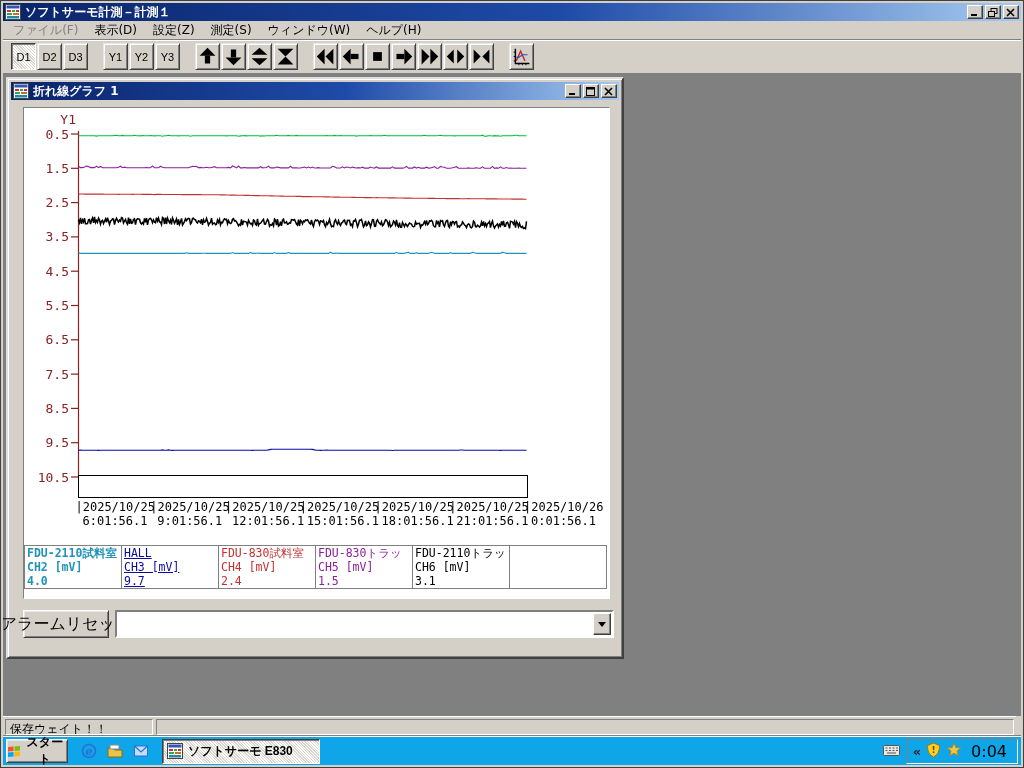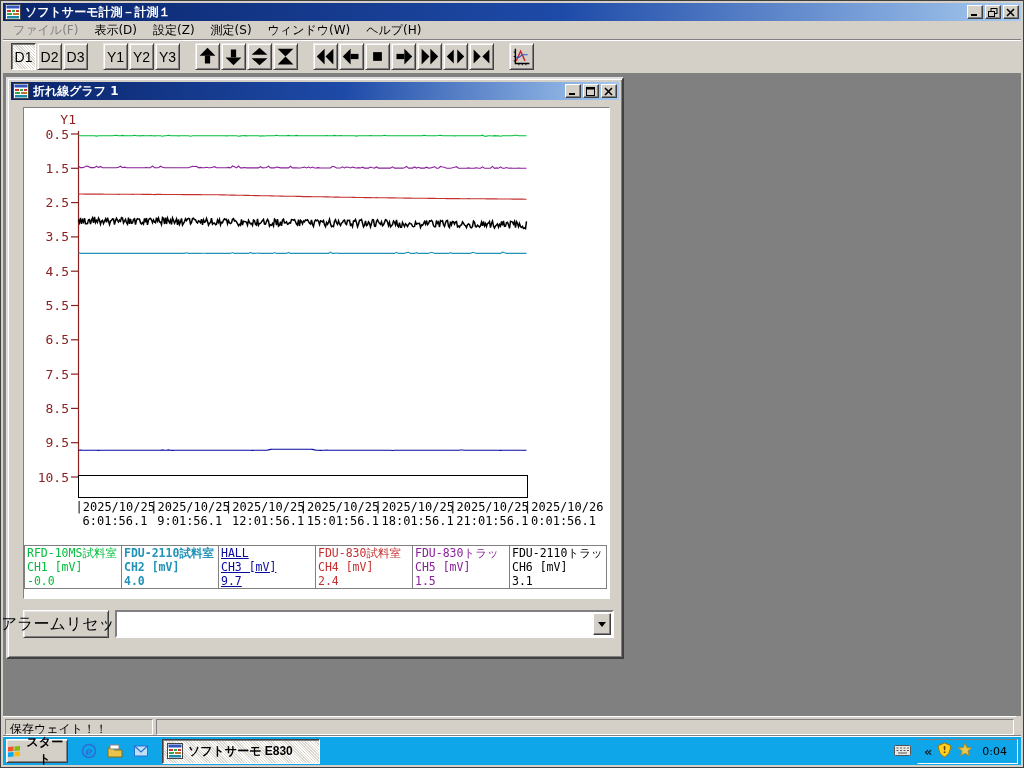--- a/index.html
+++ b/index.html
@@ -26,21 +26,21 @@
   .menu-item.disabled { color:#808080; }
 
   .toolbar { position:absolute; left:2px; top:38px; right:2px; height:34px;
     background:#D4D0C8; border-top:1px solid #808080; box-shadow:inset 0 1px 0 #fff;
     display:flex; align-items:center; padding-left:8px; }
   .tb-group { display:flex; margin-right:14px; }
   .tbtn { width:25px; height:27px; background:#D4D0C8; margin-right:1px;
     border:1px solid; border-color:#e8e8e8 #404040 #404040 #e8e8e8;
     box-shadow:inset 1px 1px 0 #fff, inset -1px -1px 0 #808080;
     display:flex; align-items:center; justify-content:center;
-    font-size:14px; color:#000; }
+    font-size:11px; color:#000; }
   .tbtn.pressed { border-color:#404040 #fff #fff #404040;
     box-shadow:inset 1px 1px 0 #808080;
     background-image:repeating-linear-gradient(45deg,#fff 0 1px,#d8d4cc 1px 2px); }
   .tbtn svg { display:block; }
 
   
   .mdi { position:absolute; left:2px; top:72px; right:2px; bottom:51px; background:#808080; overflow:hidden; }
 
   .child { position:absolute; left:3px; top:4px; width:618px; height:582px;
     background:#D4D0C8; border:2px solid; border-color:#dfdfdf #404040 #404040 #dfdfdf;
@@ -92,21 +92,21 @@
     border:1px solid; border-color:#404040 #fff #fff #404040;
     box-shadow:inset 1px 1px 0 #808080;
     background-image:repeating-linear-gradient(45deg,#fff 0 1px,#dcd8d0 1px 2px);
     display:flex; align-items:center; gap:5px; padding:0 4px;
     font-weight:bold; font-size:12px; white-space:nowrap; overflow:hidden; }
   .tray-spacer { flex:1; }
   .kbd-icon { margin-right:6px; }
   .tray { height:25px; border:1px solid; border-color:#808080 #fff #fff #808080;
     display:flex; align-items:center; gap:5px; padding:0 6px; }
   .tray .chevrons { font-weight:bold; font-size:13px; color:#222; }
-  .tray .clock { font-size:11px; color:#000; padding:0 4px; }
+  .tray .clock { font-size:16px; color:#000; padding:0 4px; }
 
   .appicon { width:16px; height:16px; flex:0 0 16px; }
 </style>
 </head>
 <body>
 
 <div id="screen">
 
   <div class="titlebar">
     <span class="appicon"><svg width="16" height="16">
@@ -317,25 +317,20 @@
             <text x="500" y="403" fill="#000" font-size="12" text-anchor="start" font-family="DejaVu Sans Mono, monospace">|2025/10/26</text>
             <text x="507" y="417" fill="#000" font-size="12" text-anchor="start" font-family="DejaVu Sans Mono, monospace">0:01:56.1</text>
             <polyline points="54.5,27.7 56.5,27.7 58.5,27.7 60.5,27.7 62.5,27.7 64.5,27.7 66.5,27.7 68.5,27.7 70.5,27.7 72.5,28.1 74.5,27.7 76.5,27.7 78.5,27.7 80.5,27.7 82.5,27.7 84.5,27.7 86.5,27.7 88.5,27.8 90.5,27.5 92.5,27.4 94.5,27.7 96.5,27.7 98.5,27.4 100.5,27.7 102.5,27.7 104.5,27.7 106.5,27.7 108.5,27.7 110.5,27.3 112.5,27.7 114.5,27.7 116.5,27.9 118.5,27.5 120.5,27.7 122.5,27.7 124.5,27.7 126.5,27.5 128.5,27.7 130.5,27.9 132.5,27.7 134.5,27.7 136.5,27.7 138.5,28.2 140.5,27.7 142.5,27.7 144.5,27.3 146.5,27.6 148.5,27.7 150.5,27.7 152.5,27.7 154.5,27.9 156.5,27.7 158.5,27.7 160.5,27.7 162.5,27.7 164.5,27.7 166.5,28.2 168.5,27.7 170.5,27.7 172.5,27.7 174.5,27.7 176.5,27.7 178.5,27.7 180.5,27.7 182.5,27.7 184.5,27.7 186.5,27.7 188.5,27.7 190.5,27.7 192.5,27.7 194.5,27.7 196.5,27.7 198.5,27.7 200.5,27.7 202.5,27.9 204.5,27.7 206.5,27.7 208.5,27.7 210.5,27.7 212.5,27.7 214.5,28.2 216.5,27.9 218.5,27.7 220.5,27.6 222.5,27.9 224.5,27.7 226.5,27.8 228.5,27.7 230.5,27.7 232.5,27.7 234.5,27.7 236.5,28.1 238.5,27.7 240.5,28.0 242.5,27.7 244.5,27.7 246.5,27.7 248.5,27.8 250.5,27.7 252.5,27.2 254.5,27.7 256.5,27.7 258.5,27.7 260.5,27.7 262.5,27.7 264.5,27.4 266.5,27.7 268.5,27.7 270.5,27.7 272.5,27.4 274.5,27.7 276.5,27.7 278.5,27.7 280.5,27.7 282.5,27.7 284.5,27.7 286.5,27.7 288.5,27.7 290.5,27.7 292.5,27.7 294.5,27.7 296.5,27.7 298.5,27.7 300.5,27.7 302.5,27.5 304.5,27.7 306.5,27.7 308.5,27.7 310.5,27.4 312.5,27.7 314.5,27.7 316.5,27.5 318.5,27.8 320.5,27.7 322.5,27.7 324.5,27.7 326.5,27.7 328.5,27.7 330.5,27.7 332.5,28.1 334.5,27.7 336.5,27.7 338.5,27.7 340.5,27.7 342.5,27.8 344.5,27.7 346.5,27.6 348.5,27.7 350.5,27.7 352.5,27.7 354.5,27.7 356.5,27.7 358.5,27.7 360.5,27.3 362.5,27.7 364.5,27.7 366.5,27.7 368.5,27.7 370.5,27.7 372.5,27.7 374.5,27.7 376.5,27.7 378.5,27.7 380.5,27.7 382.5,27.7 384.5,27.7 386.5,27.7 388.5,27.7 390.5,27.7 392.5,27.7 394.5,27.7 396.5,27.7 398.5,27.6 400.5,27.3 402.5,27.7 404.5,27.7 406.5,27.7 408.5,27.7 410.5,27.7 412.5,27.7 414.5,27.5 416.5,27.2 418.5,27.7 420.5,27.7 422.5,27.7 424.5,27.7 426.5,27.7 428.5,27.7 430.5,27.9 432.5,27.7 434.5,27.7 436.5,27.7 438.5,27.7 440.5,27.7 442.5,27.7 444.5,27.7 446.5,27.7 448.5,27.7 450.5,27.7 452.5,27.7 454.5,27.7 456.5,27.7 458.5,27.2 460.5,28.2 462.5,28.1 464.5,27.7 466.5,27.7 468.5,28.0 470.5,27.6 472.5,27.9 474.5,27.7 476.5,28.2 478.5,27.7 480.5,27.7 482.5,27.7 484.5,27.7 486.5,27.7 488.5,27.7 490.5,27.3 492.5,27.3 494.5,27.7 496.5,27.7 498.5,27.7 500.5,27.7 502.5,27.7" fill="none" stroke="#00BE3C" stroke-width="1.1"></polyline>
             <polyline points="54.5,144.9 56.5,145.4 58.5,145.4 60.5,145.4 62.5,145.4 64.5,145.4 66.5,145.4 68.5,145.4 70.5,145.4 72.5,145.4 74.5,145.4 76.5,145.4 78.5,145.4 80.5,145.4 82.5,145.4 84.5,145.4 86.5,145.4 88.5,145.4 90.5,145.4 92.5,145.4 94.5,145.4 96.5,145.4 98.5,145.4 100.5,145.4 102.5,145.4 104.5,145.4 106.5,145.4 108.5,145.4 110.5,145.4 112.5,145.4 114.5,145.4 116.5,145.4 118.5,145.4 120.5,145.4 122.5,145.4 124.5,145.4 126.5,145.4 128.5,145.4 130.5,145.4 132.5,145.4 134.5,145.4 136.5,145.4 138.5,145.4 140.5,145.4 142.5,145.4 144.5,145.4 146.5,145.4 148.5,145.4 150.5,145.4 152.5,145.4 154.5,145.4 156.5,145.4 158.5,145.4 160.5,145.4 162.5,144.8 164.5,145.4 166.5,145.4 168.5,145.4 170.5,145.4 172.5,145.4 174.5,145.4 176.5,145.4 178.5,145.2 180.5,145.2 182.5,145.4 184.5,145.4 186.5,145.4 188.5,145.4 190.5,145.3 192.5,145.4 194.5,145.4 196.5,145.4 198.5,145.4 200.5,145.4 202.5,145.4 204.5,145.4 206.5,145.4 208.5,144.6 210.5,145.4 212.5,145.4 214.5,145.4 216.5,145.4 218.5,145.4 220.5,145.4 222.5,145.4 224.5,145.4 226.5,144.4 228.5,145.4 230.5,145.4 232.5,145.3 234.5,145.0 236.5,145.4 238.5,145.4 240.5,145.4 242.5,145.4 244.5,145.4 246.5,145.4 248.5,145.4 250.5,144.5 252.5,145.4 254.5,145.4 256.5,145.4 258.5,145.4 260.5,145.4 262.5,145.4 264.5,144.4 266.5,145.4 268.5,145.4 270.5,145.4 272.5,145.4 274.5,145.4 276.5,145.4 278.5,145.4 280.5,145.4 282.5,145.4 284.5,145.4 286.5,145.4 288.5,145.4 290.5,145.4 292.5,145.4 294.5,145.4 296.5,145.4 298.5,145.4 300.5,145.4 302.5,145.4 304.5,145.4 306.5,144.2 308.5,145.4 310.5,145.4 312.5,145.0 314.5,145.4 316.5,145.4 318.5,145.4 320.5,145.4 322.5,145.4 324.5,145.4 326.5,145.4 328.5,145.4 330.5,145.4 332.5,145.4 334.5,145.2 336.5,145.4 338.5,145.4 340.5,145.4 342.5,145.4 344.5,145.4 346.5,145.4 348.5,145.4 350.5,145.4 352.5,145.4 354.5,145.4 356.5,145.4 358.5,145.4 360.5,145.4 362.5,145.4 364.5,145.4 366.5,145.4 368.5,145.4 370.5,145.4 372.5,144.3 374.5,145.4 376.5,145.4 378.5,145.4 380.5,145.4 382.5,144.6 384.5,144.3 386.5,145.4 388.5,145.4 390.5,145.4 392.5,144.7 394.5,145.4 396.5,145.4 398.5,145.4 400.5,145.4 402.5,145.4 404.5,145.4 406.5,144.5 408.5,144.5 410.5,145.4 412.5,145.4 414.5,145.4 416.5,145.4 418.5,145.4 420.5,145.4 422.5,145.4 424.5,145.4 426.5,144.7 428.5,145.4 430.5,145.4 432.5,145.4 434.5,145.4 436.5,145.4 438.5,145.4 440.5,145.4 442.5,145.4 444.5,145.4 446.5,145.4 448.5,144.3 450.5,144.7 452.5,145.4 454.5,145.4 456.5,145.4 458.5,145.4 460.5,145.4 462.5,145.4 464.5,145.4 466.5,145.4 468.5,145.4 470.5,145.4 472.5,145.4 474.5,145.4 476.5,145.4 478.5,144.2 480.5,144.8 482.5,145.4 484.5,145.4 486.5,145.4 488.5,145.4 490.5,145.4 492.5,145.4 494.5,145.4 496.5,145.4 498.5,145.4 500.5,145.4 502.5,145.4" fill="none" stroke="#2293B8" stroke-width="1.1"></polyline>
             <polyline points="54.5,342.2 56.5,342.0 58.5,342.2 60.5,342.2 62.5,342.2 64.5,342.2 66.5,342.2 68.5,342.2 70.5,342.2 72.5,342.2 74.5,342.4 76.5,342.2 78.5,342.2 80.5,342.2 82.5,342.2 84.5,342.2 86.5,342.2 88.5,342.2 90.5,342.2 92.5,342.2 94.5,342.2 96.5,342.2 98.5,342.2 100.5,342.2 102.5,342.2 104.5,342.3 106.5,342.2 108.5,342.2 110.5,342.2 112.5,342.2 114.5,342.2 116.5,342.2 118.5,342.2 120.5,342.2 122.5,342.2 124.5,342.2 126.5,342.2 128.5,342.2 130.5,342.2 132.5,342.2 134.5,342.2 136.5,342.2 138.5,341.9 140.5,342.2 142.5,342.2 144.5,341.9 146.5,342.2 148.5,342.4 150.5,342.2 152.5,342.2 154.5,342.2 156.5,342.2 158.5,342.2 160.5,342.2 162.5,342.2 164.5,342.3 166.5,342.2 168.5,342.2 170.5,342.2 172.5,342.2 174.5,342.2 176.5,342.2 178.5,342.2 180.5,342.2 182.5,342.2 184.5,342.2 186.5,342.2 188.5,342.2 190.5,342.2 192.5,342.2 194.5,342.2 196.5,342.2 198.5,342.2 200.5,342.2 202.5,342.2 204.5,342.2 206.5,342.2 208.5,342.2 210.5,342.2 212.5,342.2 214.5,342.2 216.5,342.2 218.5,342.2 220.5,342.2 222.5,342.2 224.5,342.2 226.5,342.2 228.5,342.4 230.5,342.2 232.5,342.2 234.5,342.2 236.5,342.2 238.5,342.2 240.5,342.2 242.5,342.2 244.5,341.9 246.5,341.4 248.5,341.2 250.5,341.2 252.5,341.2 254.5,341.2 256.5,341.2 258.5,341.2 260.5,341.2 262.5,341.2 264.5,341.2 266.5,341.2 268.5,341.2 270.5,341.2 272.5,341.2 274.5,341.2 276.5,341.2 278.5,341.2 280.5,341.2 282.5,341.2 284.5,341.2 286.5,341.2 288.5,341.4 290.5,341.9 292.5,342.2 294.5,342.2 296.5,342.4 298.5,342.2 300.5,342.2 302.5,342.0 304.5,342.2 306.5,342.2 308.5,342.2 310.5,342.2 312.5,342.2 314.5,342.2 316.5,342.2 318.5,342.2 320.5,342.2 322.5,342.2 324.5,342.2 326.5,342.2 328.5,342.2 330.5,342.2 332.5,342.2 334.5,342.2 336.5,342.2 338.5,342.2 340.5,342.2 342.5,342.2 344.5,342.2 346.5,342.2 348.5,342.2 350.5,342.2 352.5,342.2 354.5,342.2 356.5,342.2 358.5,342.2 360.5,342.2 362.5,342.2 364.5,342.2 366.5,342.2 368.5,342.5 370.5,342.2 372.5,342.2 374.5,342.2 376.5,342.2 378.5,342.2 380.5,342.2 382.5,342.2 384.5,342.2 386.5,342.2 388.5,342.2 390.5,342.2 392.5,342.2 394.5,342.2 396.5,342.2 398.5,342.2 400.5,342.2 402.5,342.2 404.5,342.2 406.5,342.2 408.5,342.2 410.5,342.2 412.5,342.2 414.5,342.2 416.5,342.2 418.5,342.2 420.5,342.2 422.5,342.2 424.5,342.2 426.5,342.2 428.5,342.2 430.5,342.2 432.5,342.2 434.5,342.2 436.5,342.0 438.5,342.0 440.5,342.2 442.5,342.2 444.5,342.2 446.5,342.2 448.5,342.2 450.5,342.2 452.5,342.2 454.5,342.2 456.5,342.2 458.5,342.2 460.5,342.2 462.5,342.2 464.5,342.2 466.5,342.2 468.5,342.2 470.5,342.2 472.5,342.2 474.5,342.2 476.5,342.4 478.5,342.2 480.5,342.3 482.5,342.2 484.5,342.2 486.5,342.2 488.5,342.2 490.5,342.2 492.5,342.2 494.5,342.2 496.5,342.2 498.5,342.2 500.5,342.2 502.5,342.2" fill="none" stroke="#0A0AA0" stroke-width="1.1"></polyline>
             <polyline points="54.5,86.2 56.5,86.0 58.5,86.0 60.5,86.1 62.5,86.1 64.5,86.1 66.5,86.1 68.5,86.1 70.5,86.1 72.5,86.1 74.5,86.1 76.5,86.1 78.5,86.1 80.5,86.2 82.5,86.2 84.5,86.3 86.5,86.2 88.5,86.2 90.5,86.2 92.5,86.2 94.5,86.4 96.5,86.2 98.5,86.2 100.5,86.3 102.5,86.3 104.5,86.3 106.5,86.3 108.5,86.4 110.5,86.3 112.5,86.3 114.5,86.3 116.5,86.3 118.5,86.4 120.5,86.4 122.5,86.4 124.5,86.4 126.5,86.4 128.5,86.5 130.5,86.6 132.5,86.4 134.5,86.4 136.5,86.4 138.5,86.5 140.5,86.5 142.5,86.5 144.5,86.5 146.5,86.5 148.5,86.5 150.5,86.5 152.5,86.5 154.5,86.5 156.5,86.5 158.5,86.6 160.5,86.6 162.5,86.6 164.5,86.6 166.5,86.6 168.5,86.6 170.5,86.6 172.5,86.6 174.5,86.6 176.5,86.6 178.5,86.7 180.5,86.7 182.5,86.7 184.5,86.7 186.5,86.7 188.5,86.7 190.5,86.7 192.5,86.8 194.5,86.8 196.5,86.9 198.5,86.9 200.5,86.9 202.5,87.0 204.5,87.0 206.5,87.1 208.5,87.1 210.5,87.1 212.5,87.2 214.5,87.2 216.5,87.3 218.5,87.3 220.5,87.4 222.5,87.4 224.5,87.4 226.5,87.5 228.5,87.5 230.5,87.6 232.5,87.6 234.5,87.6 236.5,87.7 238.5,87.7 240.5,87.8 242.5,87.8 244.5,87.8 246.5,87.9 248.5,87.9 250.5,88.0 252.5,88.0 254.5,88.0 256.5,88.1 258.5,88.1 260.5,88.2 262.5,88.2 264.5,88.2 266.5,88.3 268.5,88.3 270.5,88.3 272.5,88.4 274.5,88.4 276.5,88.4 278.5,88.6 280.5,88.5 282.5,88.6 284.5,88.6 286.5,88.6 288.5,88.7 290.5,88.7 292.5,88.7 294.5,88.8 296.5,88.8 298.5,88.8 300.5,88.9 302.5,88.9 304.5,88.9 306.5,89.0 308.5,89.0 310.5,89.1 312.5,89.1 314.5,89.1 316.5,89.2 318.5,89.2 320.5,89.2 322.5,89.3 324.5,89.3 326.5,89.3 328.5,89.4 330.5,89.4 332.5,89.5 334.5,89.5 336.5,89.5 338.5,89.5 340.5,89.6 342.5,89.6 344.5,89.6 346.5,89.6 348.5,89.7 350.5,89.7 352.5,89.6 354.5,89.7 356.5,89.8 358.5,89.8 360.5,89.8 362.5,89.8 364.5,89.9 366.5,89.9 368.5,89.9 370.5,89.9 372.5,90.0 374.5,90.0 376.5,90.0 378.5,90.0 380.5,90.1 382.5,90.1 384.5,90.1 386.5,90.1 388.5,90.2 390.5,90.2 392.5,90.2 394.5,90.2 396.5,90.3 398.5,90.3 400.5,90.3 402.5,90.3 404.5,90.4 406.5,90.4 408.5,90.4 410.5,90.4 412.5,90.5 414.5,90.5 416.5,90.5 418.5,90.5 420.5,90.5 422.5,90.6 424.5,90.6 426.5,90.6 428.5,90.6 430.5,90.6 432.5,90.6 434.5,90.6 436.5,90.7 438.5,90.7 440.5,90.7 442.5,90.7 444.5,90.6 446.5,90.7 448.5,90.8 450.5,90.8 452.5,90.8 454.5,90.8 456.5,90.8 458.5,90.8 460.5,90.8 462.5,90.9 464.5,90.9 466.5,90.9 468.5,90.9 470.5,90.9 472.5,90.9 474.5,91.0 476.5,91.0 478.5,91.0 480.5,91.0 482.5,91.0 484.5,91.0 486.5,91.0 488.5,91.1 490.5,91.1 492.5,91.1 494.5,91.1 496.5,91.1 498.5,91.1 500.5,91.2 502.5,91.2" fill="none" stroke="#C43030" stroke-width="1.1"></polyline>
             <polyline points="54.5,58.3 56.5,59.6 58.5,59.6 60.5,59.0 62.5,58.0 64.5,58.6 66.5,59.6 68.5,59.6 70.5,59.6 72.5,58.1 74.5,59.6 76.5,58.5 78.5,59.7 80.5,59.7 82.5,59.7 84.5,59.7 86.5,59.7 88.5,59.7 90.5,59.7 92.5,59.7 94.5,59.2 96.5,58.2 98.5,59.7 100.5,59.1 102.5,59.7 104.5,59.7 106.5,59.7 108.5,59.7 110.5,59.7 112.5,59.7 114.5,59.7 116.5,59.7 118.5,59.7 120.5,59.7 122.5,59.6 124.5,59.7 126.5,59.7 128.5,57.9 130.5,59.7 132.5,59.7 134.5,59.7 136.5,58.2 138.5,59.2 140.5,59.7 142.5,59.7 144.5,59.8 146.5,59.8 148.5,59.8 150.5,59.8 152.5,59.8 154.5,59.8 156.5,59.8 158.5,59.8 160.5,59.8 162.5,59.8 164.5,59.8 166.5,59.1 168.5,58.4 170.5,58.5 172.5,58.3 174.5,59.8 176.5,59.4 178.5,59.8 180.5,59.8 182.5,59.2 184.5,59.8 186.5,59.8 188.5,59.2 190.5,58.7 192.5,59.8 194.5,59.8 196.5,59.8 198.5,59.8 200.5,59.8 202.5,59.8 204.5,59.4 206.5,59.8 208.5,58.0 210.5,58.8 212.5,59.9 214.5,58.1 216.5,59.9 218.5,59.9 220.5,59.5 222.5,59.9 224.5,59.9 226.5,59.9 228.5,59.9 230.5,59.8 232.5,59.9 234.5,59.9 236.5,58.7 238.5,59.9 240.5,59.8 242.5,59.5 244.5,58.1 246.5,59.9 248.5,59.9 250.5,59.9 252.5,59.0 254.5,59.4 256.5,59.9 258.5,59.9 260.5,59.9 262.5,59.9 264.5,59.9 266.5,58.3 268.5,59.9 270.5,59.9 272.5,59.7 274.5,60.0 276.5,60.0 278.5,59.5 280.5,59.1 282.5,60.0 284.5,59.0 286.5,60.0 288.5,59.0 290.5,60.0 292.5,59.9 294.5,59.6 296.5,60.0 298.5,60.0 300.5,60.0 302.5,60.0 304.5,60.0 306.5,60.0 308.5,58.3 310.5,58.7 312.5,60.0 314.5,60.0 316.5,60.0 318.5,58.8 320.5,60.0 322.5,59.1 324.5,59.3 326.5,60.0 328.5,59.1 330.5,59.6 332.5,60.0 334.5,59.6 336.5,60.0 338.5,59.2 340.5,60.1 342.5,60.1 344.5,60.1 346.5,59.0 348.5,59.7 350.5,60.1 352.5,59.0 354.5,60.1 356.5,60.1 358.5,60.1 360.5,60.1 362.5,60.1 364.5,60.1 366.5,60.1 368.5,58.8 370.5,60.1 372.5,60.1 374.5,60.1 376.5,60.1 378.5,60.1 380.5,59.8 382.5,58.4 384.5,60.1 386.5,60.1 388.5,60.1 390.5,59.0 392.5,60.1 394.5,59.3 396.5,60.1 398.5,60.1 400.5,60.1 402.5,59.2 404.5,60.1 406.5,60.0 408.5,59.4 410.5,58.6 412.5,60.2 414.5,60.2 416.5,58.4 418.5,59.0 420.5,59.3 422.5,60.2 424.5,60.2 426.5,60.2 428.5,59.8 430.5,59.3 432.5,58.7 434.5,60.2 436.5,60.2 438.5,60.2 440.5,60.2 442.5,60.2 444.5,59.9 446.5,60.2 448.5,60.2 450.5,60.1 452.5,59.7 454.5,60.2 456.5,60.2 458.5,58.8 460.5,60.2 462.5,60.2 464.5,60.2 466.5,60.2 468.5,58.4 470.5,60.3 472.5,59.9 474.5,60.2 476.5,58.9 478.5,60.3 480.5,60.3 482.5,59.5 484.5,60.3 486.5,60.0 488.5,60.3 490.5,60.3 492.5,60.3 494.5,60.1 496.5,60.3 498.5,60.3 500.5,60.3 502.5,60.3" fill="none" stroke="#8A2299" stroke-width="1.1"></polyline>
             <polyline points="54.5,111.8 55.5,114.7 56.5,110.0 57.5,115.8 58.5,111.9 59.5,114.0 60.5,110.1 61.5,115.7 62.5,115.8 63.5,115.6 64.5,111.8 65.5,111.5 66.5,116.1 67.5,112.2 68.5,109.9 69.5,114.9 70.5,109.0 71.5,114.5 72.5,112.4 73.5,114.4 74.5,110.2 75.5,112.1 76.5,116.2 77.5,113.1 78.5,112.3 79.5,115.6 80.5,113.2 81.5,111.0 82.5,114.4 83.5,109.7 84.5,113.0 85.5,116.5 86.5,113.0 87.5,112.5 88.5,110.9 89.5,111.2 90.5,116.5 91.5,112.6 92.5,110.3 93.5,112.3 94.5,114.0 95.5,112.1 96.5,113.2 97.5,109.5 98.5,110.0 99.5,115.0 100.5,113.0 101.5,111.4 102.5,114.8 103.5,116.3 104.5,109.5 105.5,115.8 106.5,110.9 107.5,115.3 108.5,114.9 109.5,111.5 110.5,110.8 111.5,116.7 112.5,112.0 113.5,110.7 114.5,111.1 115.5,111.2 116.5,114.8 117.5,116.0 118.5,114.6 119.5,116.0 120.5,110.5 121.5,114.3 122.5,110.0 123.5,116.9 124.5,112.2 125.5,110.6 126.5,110.3 127.5,111.8 128.5,114.7 129.5,112.0 130.5,114.1 131.5,114.8 132.5,109.6 133.5,113.1 134.5,110.2 135.5,114.0 136.5,114.0 137.5,116.6 138.5,109.5 139.5,110.4 140.5,116.0 141.5,109.6 142.5,116.0 143.5,110.1 144.5,112.7 145.5,114.6 146.5,112.1 147.5,116.5 148.5,109.9 149.5,112.2 150.5,115.3 151.5,113.4 152.5,111.0 153.5,117.0 154.5,111.4 155.5,116.4 156.5,113.9 157.5,110.4 158.5,117.0 159.5,115.3 160.5,113.6 161.5,110.8 162.5,112.5 163.5,111.0 164.5,110.4 165.5,110.8 166.5,115.9 167.5,114.6 168.5,110.6 169.5,110.1 170.5,111.6 171.5,111.7 172.5,114.0 173.5,114.9 174.5,112.8 175.5,113.4 176.5,114.6 177.5,111.2 178.5,116.8 179.5,111.7 180.5,114.1 181.5,113.6 182.5,110.4 183.5,113.2 184.5,117.1 185.5,115.1 186.5,114.7 187.5,110.2 188.5,116.1 189.5,115.1 190.5,115.0 191.5,116.8 192.5,116.2 193.5,111.9 194.5,114.4 195.5,111.5 196.5,116.9 197.5,114.3 198.5,114.8 199.5,112.2 200.5,110.8 201.5,111.6 202.5,111.3 203.5,115.8 204.5,112.6 205.5,114.7 206.5,115.6 207.5,114.8 208.5,111.2 209.5,110.6 210.5,113.0 211.5,112.6 212.5,113.9 213.5,115.7 214.5,117.7 215.5,116.3 216.5,117.3 217.5,111.4 218.5,117.1 219.5,113.3 220.5,113.6 221.5,113.7 222.5,114.2 223.5,117.1 224.5,112.3 225.5,114.4 226.5,115.8 227.5,115.5 228.5,117.4 229.5,112.0 230.5,112.8 231.5,116.4 232.5,117.1 233.5,110.8 234.5,117.3 235.5,115.5 236.5,115.4 237.5,113.9 238.5,112.5 239.5,111.4 240.5,116.0 241.5,116.2 242.5,113.6 243.5,111.4 244.5,113.0 245.5,118.1 246.5,116.7 247.5,117.3 248.5,115.5 249.5,117.9 250.5,111.1 251.5,112.2 252.5,117.1 253.5,111.0 254.5,118.1 255.5,117.3 256.5,113.6 257.5,117.9 258.5,112.1 259.5,111.2 260.5,114.9 261.5,114.8 262.5,113.8 263.5,116.3 264.5,115.8 265.5,114.7 266.5,115.0 267.5,111.5 268.5,111.7 269.5,112.1 270.5,111.6 271.5,113.8 272.5,116.1 273.5,117.2 274.5,111.7 275.5,118.0 276.5,112.3 277.5,113.4 278.5,115.9 279.5,113.0 280.5,113.8 281.5,111.9 282.5,112.4 283.5,111.8 284.5,113.4 285.5,115.3 286.5,116.0 287.5,112.0 288.5,116.4 289.5,118.4 290.5,113.7 291.5,112.0 292.5,112.8 293.5,112.0 294.5,113.3 295.5,116.5 296.5,112.8 297.5,113.1 298.5,113.9 299.5,112.5 300.5,116.8 301.5,118.6 302.5,114.5 303.5,116.3 304.5,114.4 305.5,111.4 306.5,115.8 307.5,118.6 308.5,118.0 309.5,118.6 310.5,113.3 311.5,111.8 312.5,114.8 313.5,116.4 314.5,112.8 315.5,115.8 316.5,117.5 317.5,114.9 318.5,114.6 319.5,112.5 320.5,112.0 321.5,115.6 322.5,116.5 323.5,112.3 324.5,112.4 325.5,112.3 326.5,117.2 327.5,116.3 328.5,118.6 329.5,113.0 330.5,113.2 331.5,111.5 332.5,114.5 333.5,118.7 334.5,116.2 335.5,112.2 336.5,112.2 337.5,111.5 338.5,115.0 339.5,118.8 340.5,117.2 341.5,112.9 342.5,117.6 343.5,116.7 344.5,113.9 345.5,115.2 346.5,119.0 347.5,115.6 348.5,111.6 349.5,111.8 350.5,118.2 351.5,118.4 352.5,113.3 353.5,111.7 354.5,113.8 355.5,115.3 356.5,116.4 357.5,113.7 358.5,117.8 359.5,116.9 360.5,114.4 361.5,111.8 362.5,112.2 363.5,114.0 364.5,117.5 365.5,114.2 366.5,118.8 367.5,117.7 368.5,116.6 369.5,113.1 370.5,114.2 371.5,116.9 372.5,111.8 373.5,117.6 374.5,118.9 375.5,114.7 376.5,119.3 377.5,119.3 378.5,114.4 379.5,116.5 380.5,118.6 381.5,115.8 382.5,116.8 383.5,118.5 384.5,116.7 385.5,115.0 386.5,115.6 387.5,116.1 388.5,118.3 389.5,118.8 390.5,118.4 391.5,113.9 392.5,116.1 393.5,115.5 394.5,115.5 395.5,115.3 396.5,119.5 397.5,116.9 398.5,117.3 399.5,115.7 400.5,113.7 401.5,116.2 402.5,112.4 403.5,116.7 404.5,115.7 405.5,112.9 406.5,113.1 407.5,112.4 408.5,113.9 409.5,117.7 410.5,118.7 411.5,118.8 412.5,112.4 413.5,115.4 414.5,114.0 415.5,119.0 416.5,112.6 417.5,113.3 418.5,112.7 419.5,116.8 420.5,118.4 421.5,114.7 422.5,112.6 423.5,112.4 424.5,118.3 425.5,119.5 426.5,113.7 427.5,116.7 428.5,113.5 429.5,113.9 430.5,116.1 431.5,114.0 432.5,113.5 433.5,118.9 434.5,118.1 435.5,119.2 436.5,117.2 437.5,116.9 438.5,113.9 439.5,115.2 440.5,117.0 441.5,117.7 442.5,119.6 443.5,116.8 444.5,115.9 445.5,116.6 446.5,119.4 447.5,119.8 448.5,118.5 449.5,113.1 450.5,114.1 451.5,118.6 452.5,118.8 453.5,117.2 454.5,118.0 455.5,119.1 456.5,117.9 457.5,114.2 458.5,117.9 459.5,113.4 460.5,117.9 461.5,115.6 462.5,118.6 463.5,115.4 464.5,115.1 465.5,113.5 466.5,119.6 467.5,115.4 468.5,113.0 469.5,118.1 470.5,120.1 471.5,117.9 472.5,117.0 473.5,115.9 474.5,119.1 475.5,116.5 476.5,118.1 477.5,113.4 478.5,117.4 479.5,113.0 480.5,118.4 481.5,118.2 482.5,114.8 483.5,114.3 484.5,116.8 485.5,120.4 486.5,113.2 487.5,113.6 488.5,114.1 489.5,116.1 490.5,113.6 491.5,119.7 492.5,113.6 493.5,115.2 494.5,118.7 495.5,115.5 496.5,118.5 497.5,119.4 498.5,118.3 499.5,120.5 500.5,119.9 501.5,120.6 502.5,113.3" fill="none" stroke="#000000" stroke-width="1.5"></polyline>
           </svg>
         <div class="legend" id="legend">
-            <div class="cell" style="color: rgb(0, 190, 60);">
-              <div>RFD-10MS試料室</div>
-              <div>CH1 [mV]</div>
-              <div>-0.0</div>
-            </div>
             <div class="cell" style="color: rgb(34, 147, 184); font-weight: bold;">
               <div>FDU-2110試料室</div>
               <div>CH2 [mV]</div>
               <div>4.0</div>
             </div>
             <div class="cell" style="color: rgb(10, 10, 160); text-decoration: underline;">
               <div>HALL</div>
               <div>CH3 [mV]</div>
               <div>9.7</div>
             </div>

